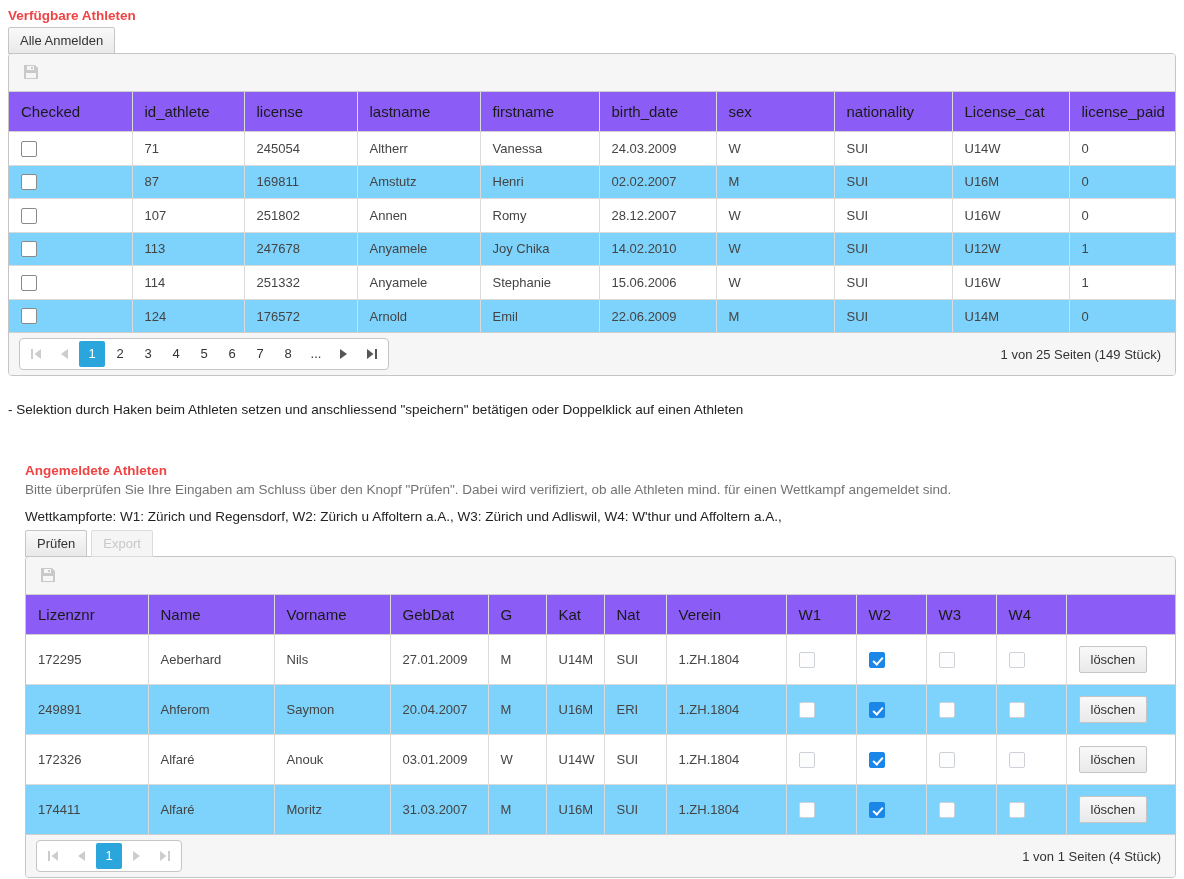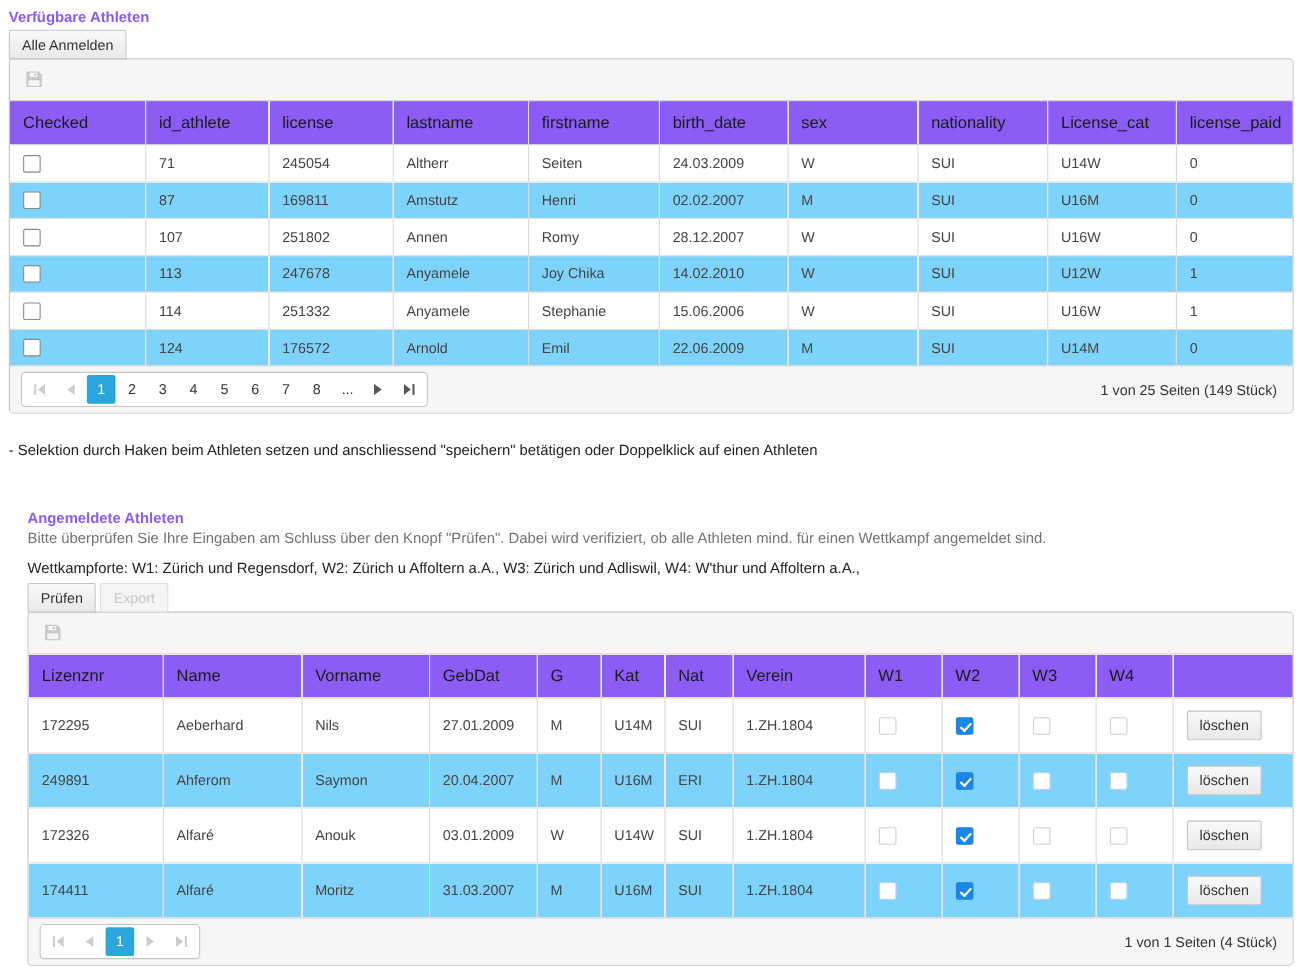--- a/index.html
+++ b/index.html
@@ -4,21 +4,21 @@
 <style>
   * { box-sizing: border-box; }
   html,body { margin:0; padding:0; background:#fff; }
   body {
     font-family: "Liberation Sans", "DejaVu Sans", sans-serif;
     font-size: 13px;
     color: #333;
     padding: 6px 8px;
     width: 1184px;
   }
-  .section-title { font-weight: bold; color:#8b5cf6; font-size:13.5px; margin:2px 0 4px 0; }
+  .section-title { font-weight: bold; color:#ef4444; font-size:13.5px; margin:2px 0 4px 0; }
 
   
   .btn {
     display:inline-block;
     background: linear-gradient(#f9f9f9,#e9e9e9);
     border:1px solid #c5c5c5;
     border-radius:2px;
     padding:5px 11px;
     color:#333;
     font-size:13px;
@@ -138,21 +138,21 @@
         <th>License_cat</th>
         <th>license_paid</th>
       </tr>
     </thead>
     <tbody>
       <tr>
         <td><span class="cb"></span></td>
         <td>71</td>
         <td>245054</td>
         <td>Altherr</td>
-        <td>Seiten</td>
+        <td>Vanessa</td>
         <td>24.03.2009</td>
         <td>W</td>
         <td>SUI</td>
         <td>U14W</td>
         <td>0</td>
       </tr>
       <tr class="alt">
         <td><span class="cb"></span></td>
         <td>87</td>
         <td>169811</td>

